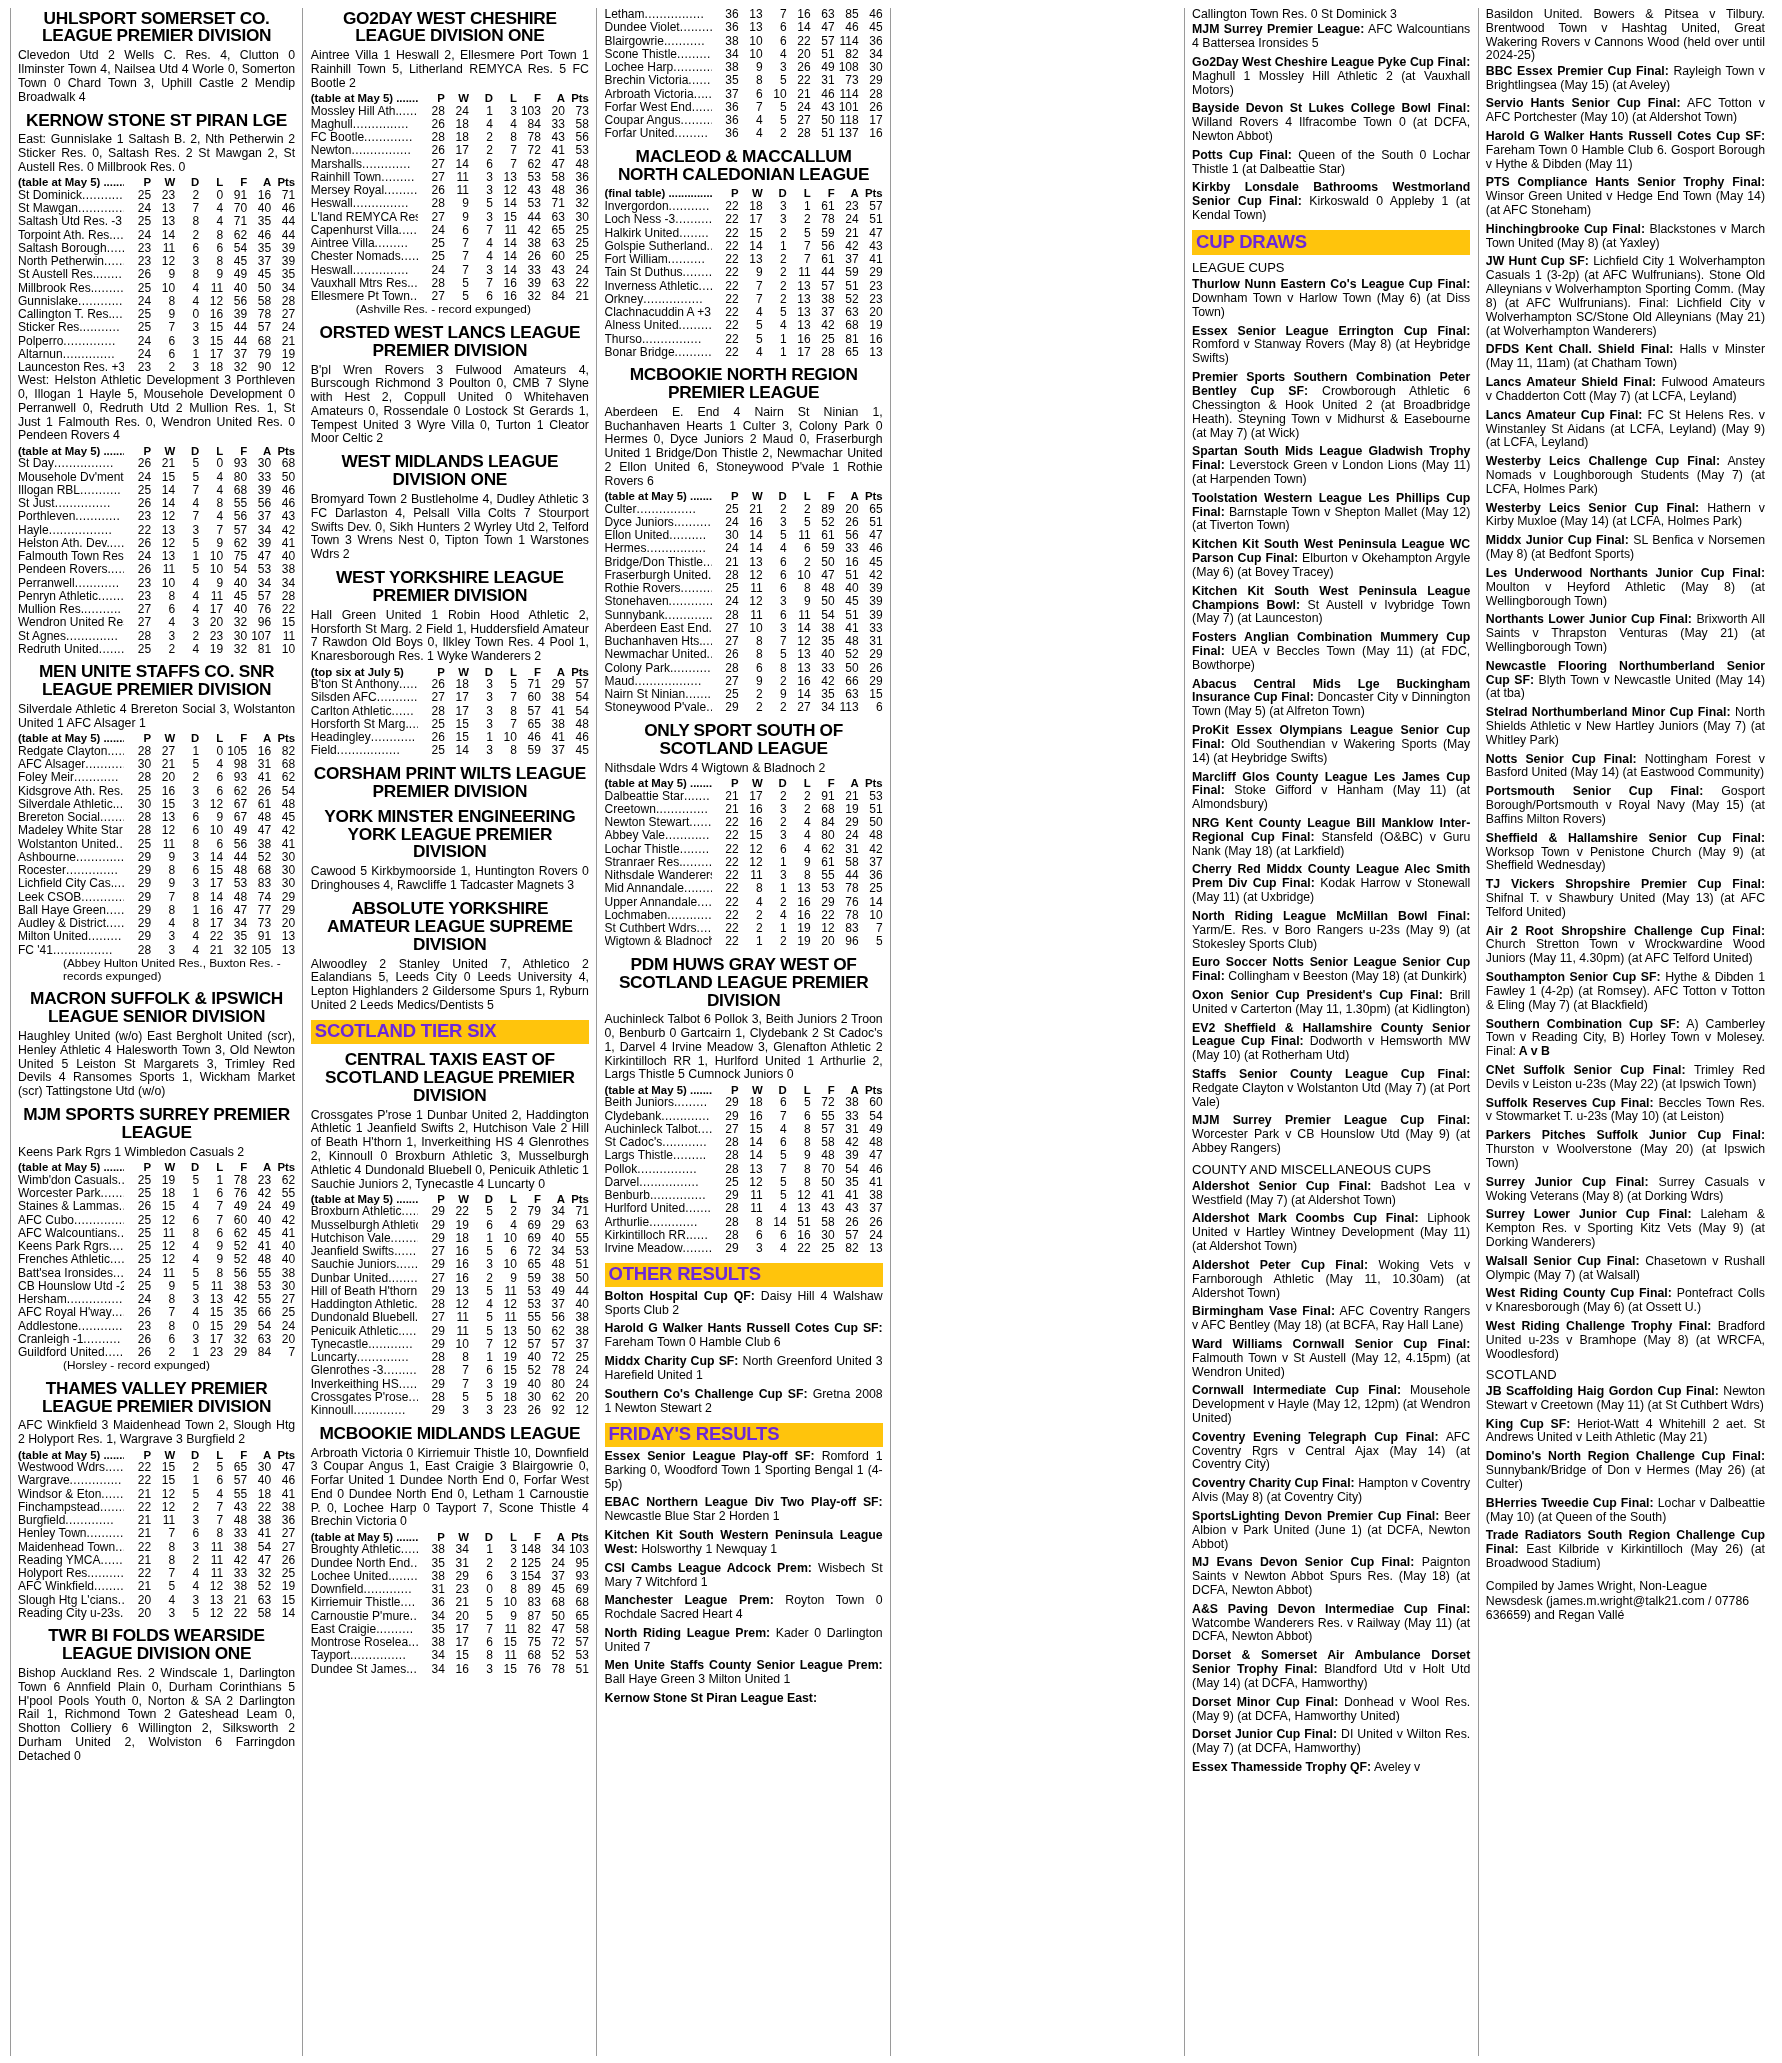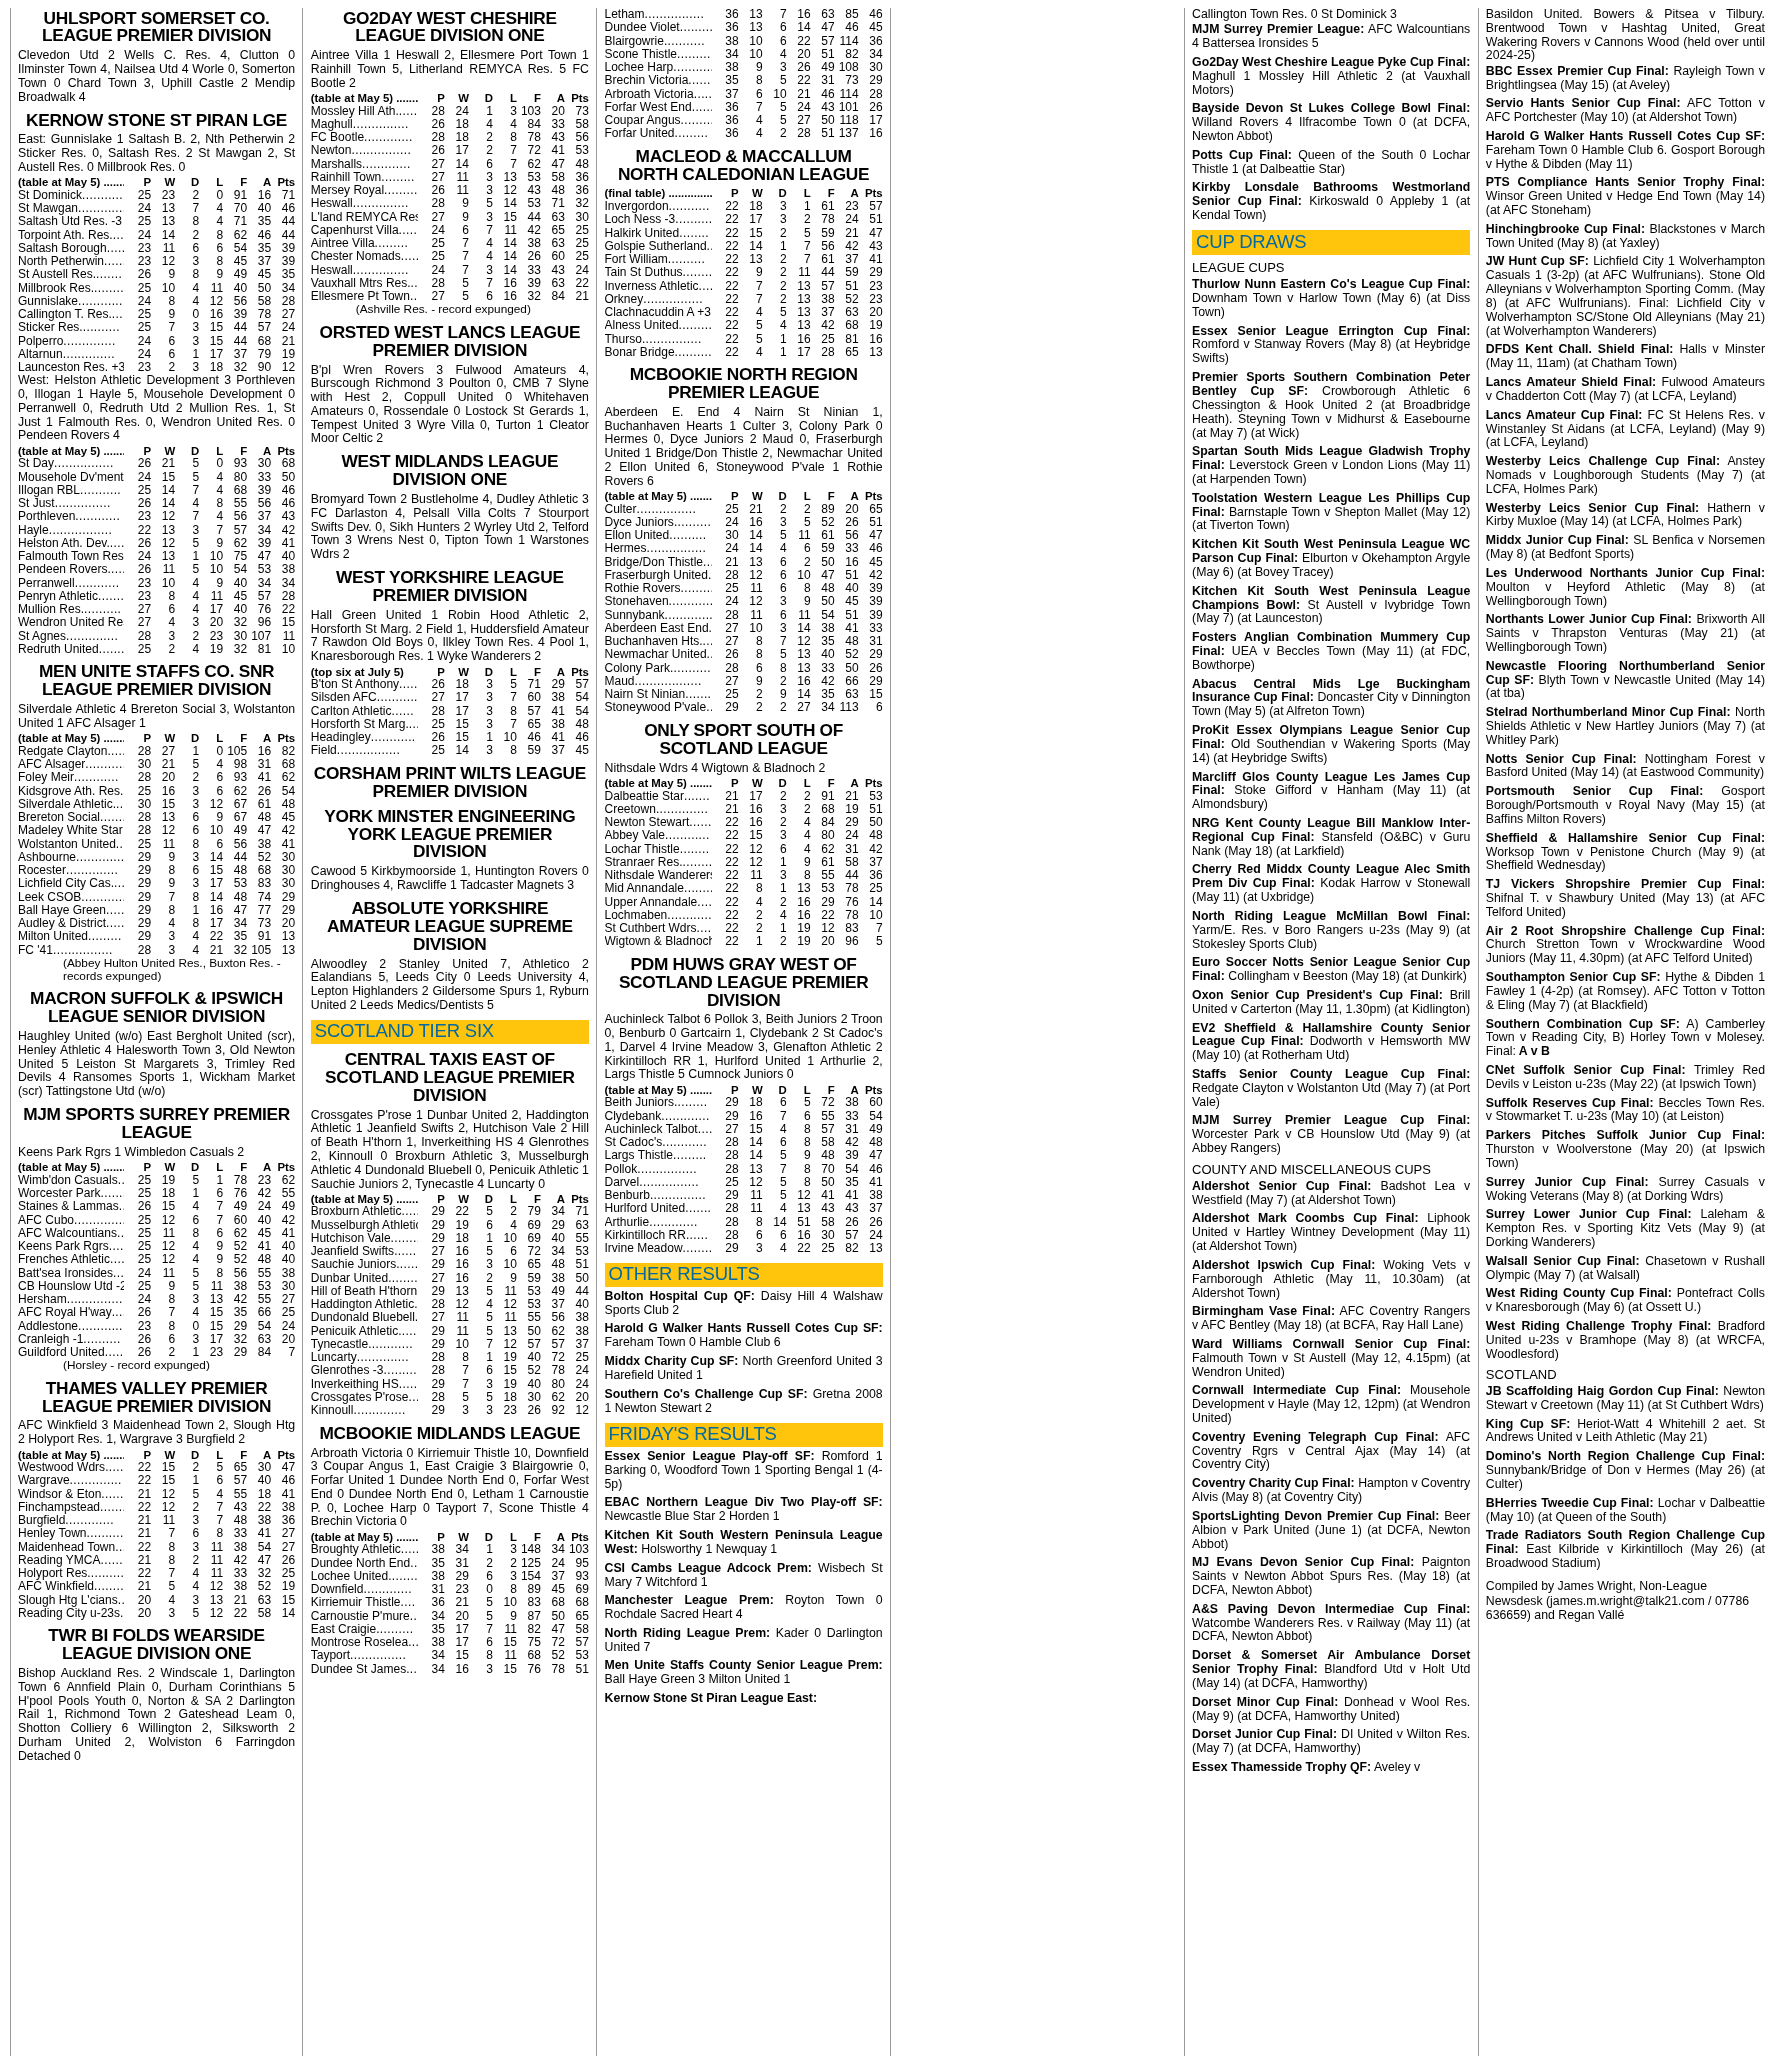--- a/index.html
+++ b/index.html
@@ -10,21 +10,21 @@
   .col{padding:0 7.3px;border-right:0.8px solid #9a9a9a;overflow:hidden;
        font-size:11.6px;line-height:1.135;color:#000;}
   .col:last-child{border-right:none;}
   .col:first-child{border-left:0.8px solid #9a9a9a;}
   h2.lg{font-weight:bold;font-size:17.3px;line-height:1.03;text-align:center;
         margin:7.3px 0 4px 0;letter-spacing:-0.3px;text-transform:uppercase;}
   h2.lg:first-child{margin-top:1.6px;}
   .res{text-align:justify;margin:0 0 1.6px 0;font-size:12.3px;line-height:1.12;
        hyphens:auto;}
   .note{font-size:11.8px;line-height:1.12;margin:0 0 1.6px 0;padding-left:45px;}
-  .banner{background:#FFC40C;color:#0369a1;font-weight:normal;font-size:18.5px;
+  .banner{background:#FFC40C;color:#6d28d9;font-weight:bold;font-size:18.5px;
           letter-spacing:-0.2px;padding:2.4px 4px 3.2px 4px;margin:7.3px 0 3.2px 0;
           text-transform:uppercase;line-height:1;}
   table.tbl{width:100%;border-collapse:collapse;font-size:12px;
             line-height:1.105;table-layout:fixed;}
   table.tbl td{padding:0;white-space:nowrap;vertical-align:bottom;}
   td.tm{text-align:left;overflow:hidden;position:relative;}
   td.n{text-align:right;width:24px;}
   td.n.p{width:27px;}
   tr.hd td{font-weight:bold;font-size:11.4px;}
   tr.hd td.tm{font-weight:bold;}
@@ -2113,21 +2113,21 @@
         <p class="cup"><b>Cherry Red Middx County League Alec Smith Prem Div Cup Final:</b> <span>Kodak Harrow v Stonewall (May 11) (at Uxbridge)</span></p>
         <p class="cup"><b>North Riding League McMillan Bowl Final:</b> <span>Yarm/E. Res. v Boro Rangers u-23s (May 9) (at Stokesley Sports Club)</span></p>
         <p class="cup"><b>Euro Soccer Notts Senior League Senior Cup Final:</b> <span>Collingham v Beeston (May 18) (at Dunkirk)</span></p>
         <p class="cup"><b>Oxon Senior Cup President's Cup Final:</b> <span>Brill United v Carterton (May 11, 1.30pm) (at Kidlington)</span></p>
         <p class="cup"><b>EV2 Sheffield &amp; Hallamshire County Senior League Cup Final:</b> <span>Dodworth v Hemsworth MW (May 10) (at Rotherham Utd)</span></p>
         <p class="cup"><b>Staffs Senior County League Cup Final:</b> <span>Redgate Clayton v Wolstanton Utd (May 7) (at Port Vale)</span></p>
         <p class="cup"><b>MJM Surrey Premier League Cup Final:</b> <span>Worcester Park v CB Hounslow Utd (May 9) (at Abbey Rangers)</span></p>
         <div class="kicker">COUNTY AND MISCELLANEOUS CUPS</div>
         <p class="cup"><b>Aldershot Senior Cup Final:</b> <span>Badshot Lea v Westfield (May 7) (at Aldershot Town)</span></p>
         <p class="cup"><b>Aldershot Mark Coombs Cup Final:</b> <span>Liphook United v Hartley Wintney Development (May 11) (at Aldershot Town)</span></p>
-        <p class="cup"><b>Aldershot Ipswich Cup Final:</b> <span>Woking Vets v Farnborough Athletic (May 11, 10.30am) (at Aldershot Town)</span></p>
+        <p class="cup"><b>Aldershot Peter Cup Final:</b> <span>Woking Vets v Farnborough Athletic (May 11, 10.30am) (at Aldershot Town)</span></p>
         <p class="cup"><b>Birmingham Vase Final:</b> <span>AFC Coventry Rangers v AFC Bentley (May 18) (at BCFA, Ray Hall Lane)</span></p>
         <p class="cup"><b>Ward Williams Cornwall Senior Cup Final:</b> <span>Falmouth Town v St Austell (May 12, 4.15pm) (at Wendron United)</span></p>
         <p class="cup"><b>Cornwall Intermediate Cup Final:</b> <span>Mousehole Development v Hayle (May 12, 12pm) (at Wendron United)</span></p>
         <p class="cup"><b>Coventry Evening Telegraph Cup Final:</b> <span>AFC Coventry Rgrs v Central Ajax (May 14) (at Coventry City)</span></p>
         <p class="cup"><b>Coventry Charity Cup Final:</b> <span>Hampton v Coventry Alvis (May 8) (at Coventry City)</span></p>
         <p class="cup"><b>SportsLighting Devon Premier Cup Final:</b> <span>Beer Albion v Park United (June 1) (at DCFA, Newton Abbot)</span></p>
         <p class="cup"><b>MJ Evans Devon Senior Cup Final:</b> <span>Paignton Saints v Newton Abbot Spurs Res. (May 18) (at DCFA, Newton Abbot)</span></p>
         <p class="cup"><b>A&amp;S Paving Devon Intermediae Cup Final:</b> <span>Watcombe Wanderers Res. v Railway (May 11) (at DCFA, Newton Abbot)</span></p>
         <p class="cup"><b>Dorset &amp; Somerset Air Ambulance Dorset Senior Trophy Final:</b> <span>Blandford Utd v Holt Utd (May 14) (at DCFA, Hamworthy)</span></p>
         <p class="cup"><b>Dorset Minor Cup Final:</b> <span>Donhead v Wool Res. (May 9) (at DCFA, Hamworthy United)</span></p>

